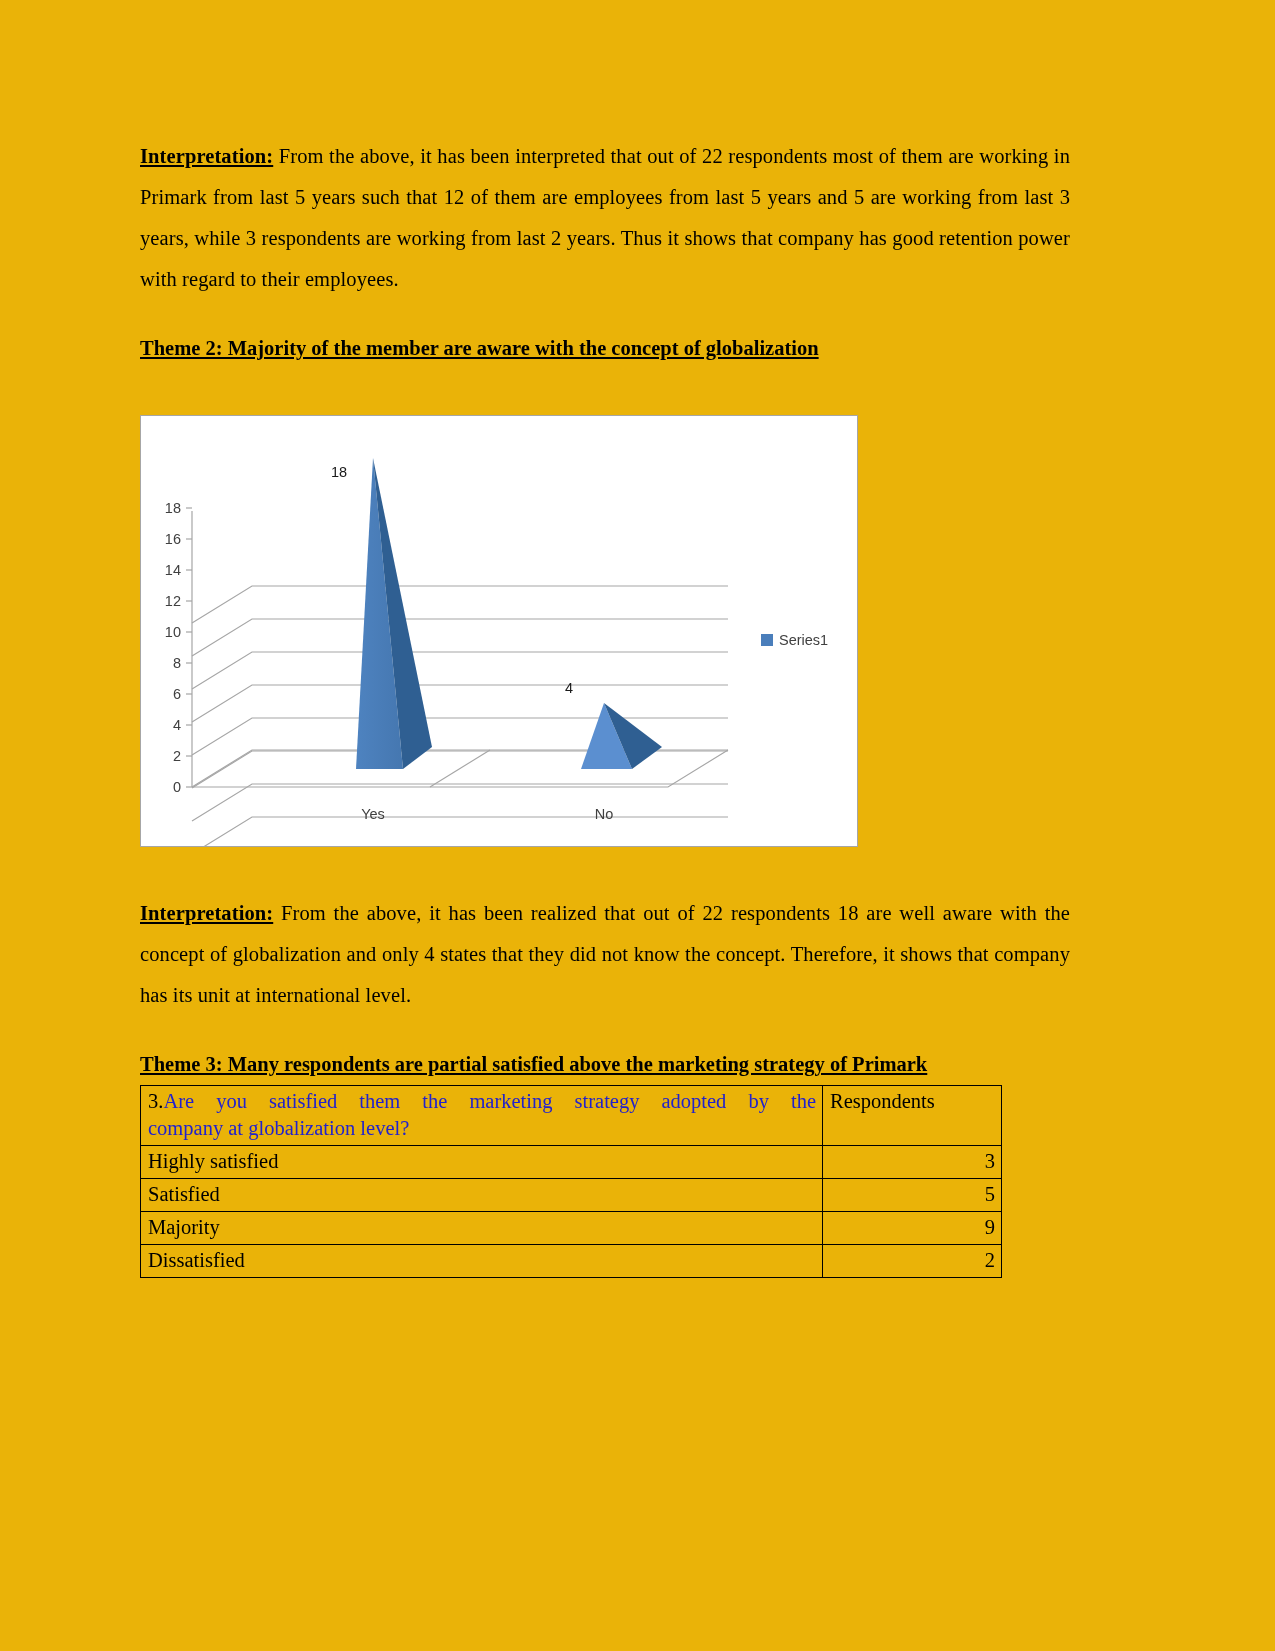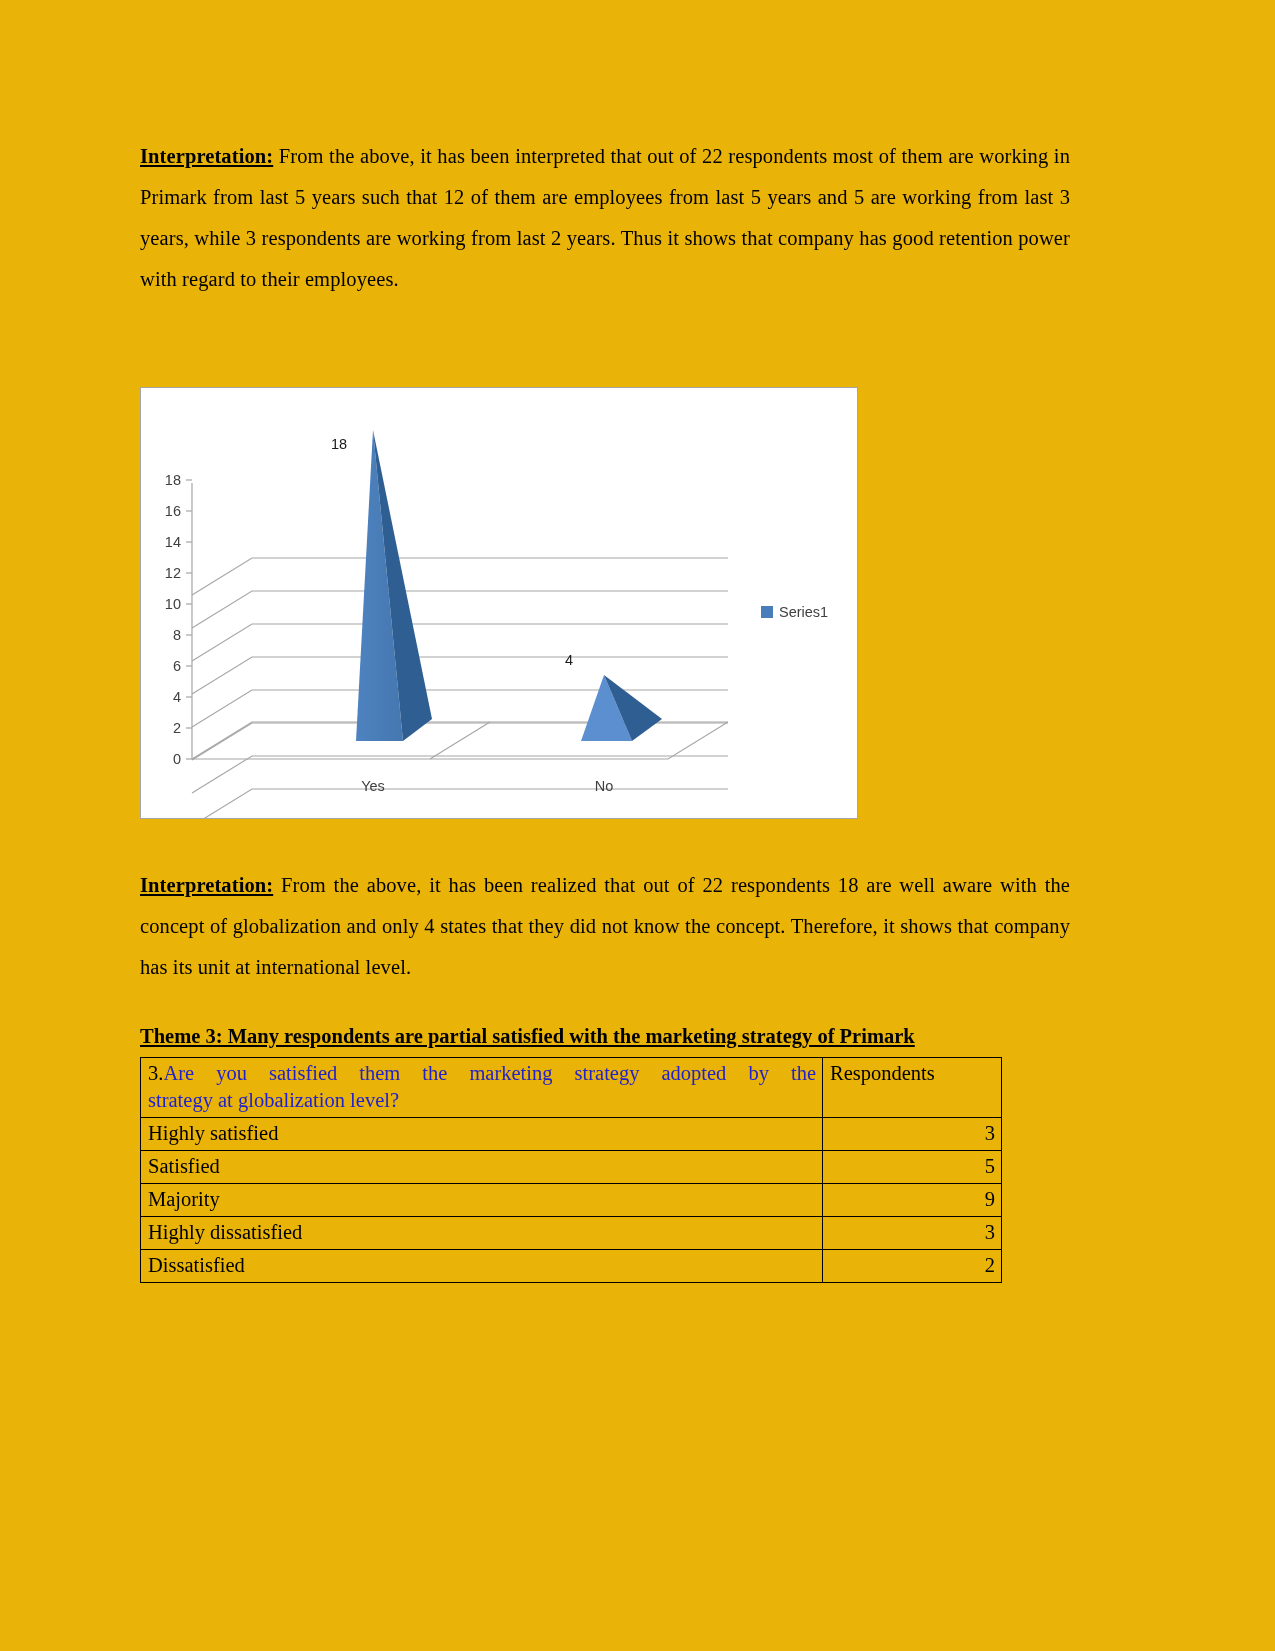--- a/index.html
+++ b/index.html
@@ -126,20 +126,21 @@
 </head>
 <body>
 
 <div class="page">
   <div class="content">
 
     <p class="body-text"><span class="lbl-bold-u">Interpretation:</span><span> From the above, it has been interpreted that out of 22 respondents most of them are working in Primark from last 5 years such that 12 of them are employees from last 5 years and 5 are working from last 3 years, while 3 respondents are working from last 2 years. Thus it shows that company has good retention power with regard to their employees.</span></p>
 
     <div class="spacer-md"></div>
 
+    <div class="theme-heading">Theme 2: Majority of  the member are aware with the  concept of globalization</div>
 
     <div style="height:7px"></div>
 
 
     <div class="spacer-lg"></div>
 
     <div class="chart-box">
       <svg class="chart-svg" width="716" height="430" viewBox="0 0 716 430">
         <defs>
           <linearGradient id="frontGrad" x1="0" y1="0" x2="1" y2="0">
@@ -218,50 +219,46 @@
         </g>
       </svg>
     </div>
 
     <div class="spacer-lg"></div>
 
     <p class="body-text"><span class="lbl-bold-u">Interpretation:</span><span> From the above, it has been realized that out of 22 respondents 18 are well aware with the concept of globalization and only 4 states that they did not know the concept. Therefore, it shows that company has its unit at international level.</span></p>
 
     <div class="spacer-md"></div>
 
-    <div class="theme-heading">Theme 3: Many respondents are partial satisfied with the marketing strategy of Primark</div>
+    <div class="theme-heading">Theme 3: Many respondents are partial satisfied above the marketing strategy of Primark</div>
 
     <div style="height:7px"></div>
 
     <table class="qtable">
       <tbody>
           <tr>
         <td class="q-cell">
           <div class="q-justify"><span class="q-prefix">3.</span><span>Are you satisfied them the marketing strategy adopted by the</span></div>
-          <div class="q-justify last-line-left">strategy at globalization level?</div>
+          <div class="q-justify last-line-left">company at globalization level?</div>
         </td>
         <td class="resp-cell">Respondents</td>
       </tr>
       <tr>
         <td class="q-cell">Highly satisfied</td>
         <td class="num-cell">3</td>
       </tr>
       <tr>
         <td class="q-cell">Satisfied</td>
         <td class="num-cell">5</td>
       </tr>
       <tr>
         <td class="q-cell">Majority</td>
         <td class="num-cell">9</td>
       </tr>
       <tr>
-        <td class="q-cell">Highly dissatisfied</td>
-        <td class="num-cell">3</td>
-      </tr>
-      <tr>
         <td class="q-cell">Dissatisfied</td>
         <td class="num-cell">2</td>
       </tr>
     </tbody>
       </table>
 
   </div>
 </div>
 
 </body></html>

